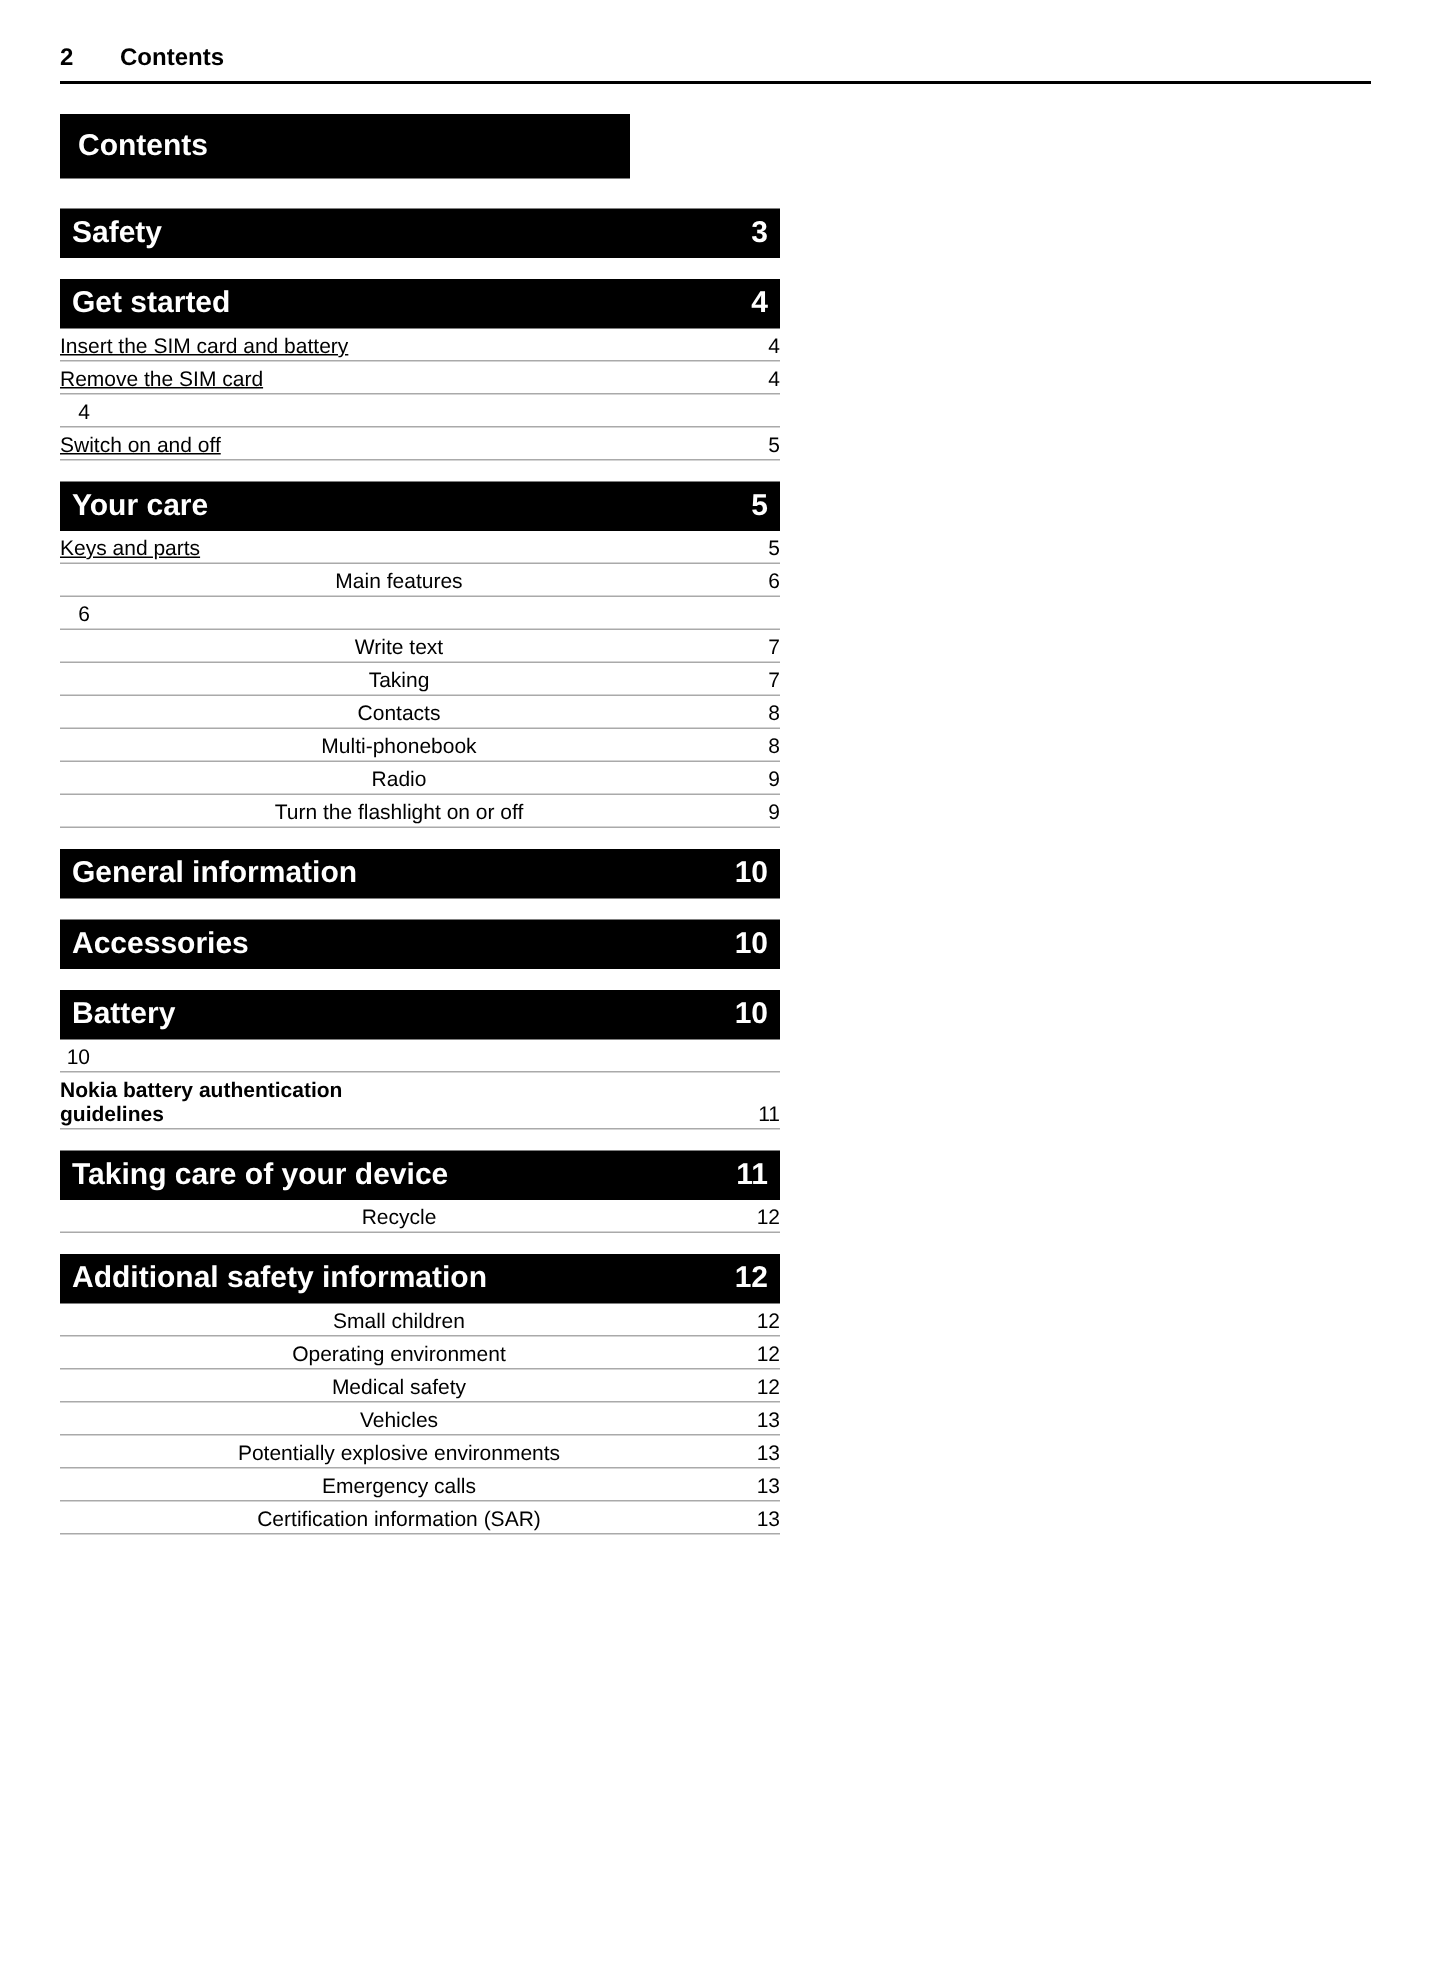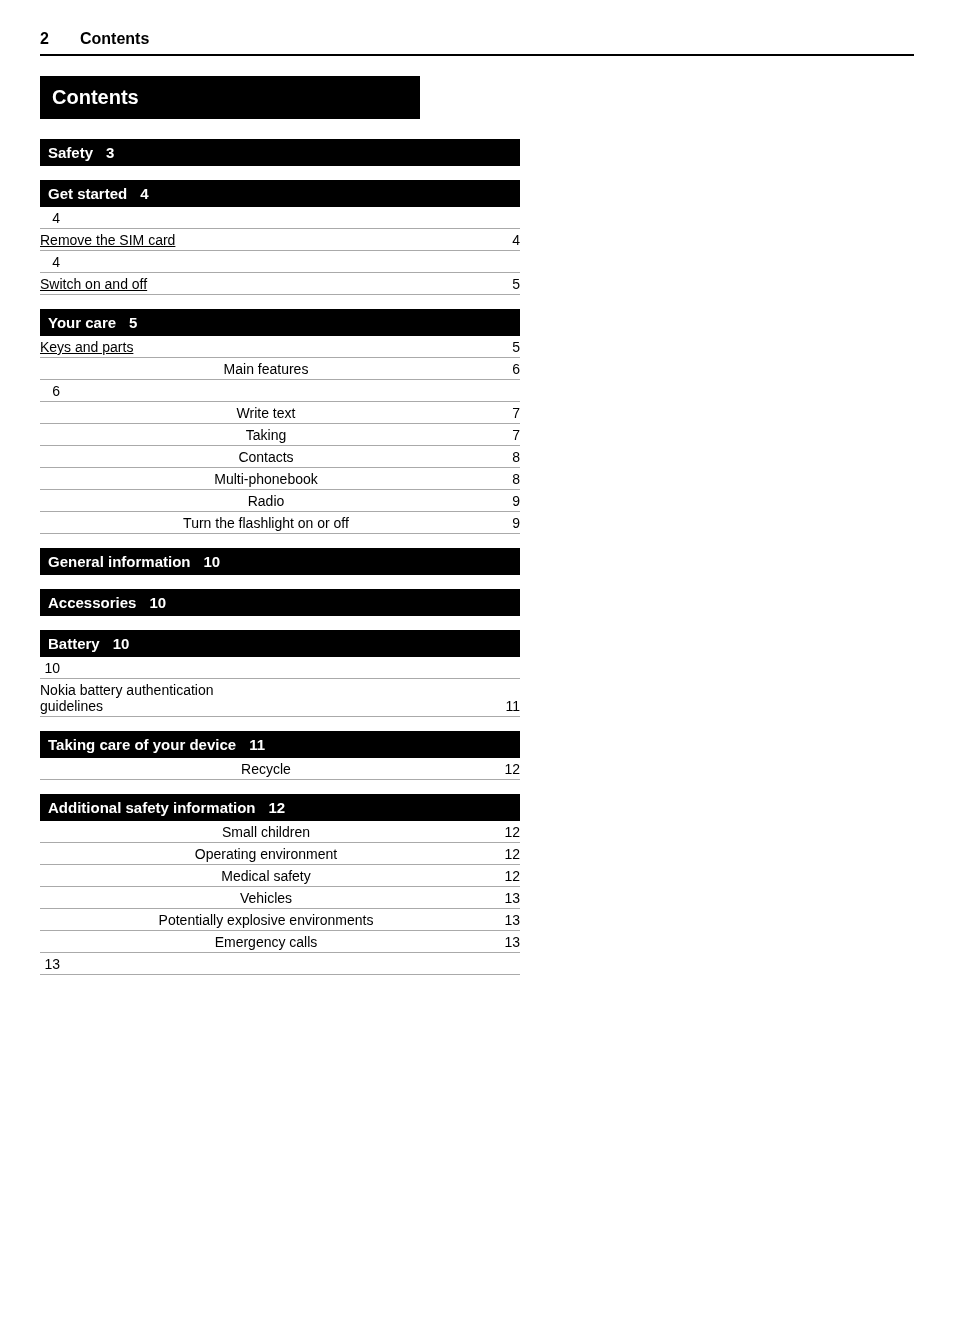--- a/index.html
+++ b/index.html
@@ -40,27 +40,26 @@
 
     .content-area {
       max-width: 480px;
     }
 
     .section-header {
       background-color: #000000;
       color: #ffffff;
       padding: 5px 8px;
       font-weight: bold;
-      font-size: 15px;
-      display: flex;
-      justify-content: flex-start;
+      font-size: 20px;
+      display: flex;
+      justify-content: space-between;
       align-items: center;
       margin-bottom: 0;
       margin-top: 16px;
-      gap: 13px;
     }
 
     .section-header:first-child {
       margin-top: 0;
     }
 
     .toc-entry {
       display: flex;
       justify-content: space-between;
       align-items: flex-end;
@@ -141,20 +140,21 @@
       <span>3</span>
     </div>
   </div>
 
   <div class="section-group">
     <div class="section-header">
       <span>Get started</span>
       <span>4</span>
     </div>
     <div class="toc-entry">
+      <span class="entry-label">Insert the SIM card and battery</span>
       <span class="entry-page">4</span>
     </div>
     <div class="toc-entry">
       <span class="entry-label">Remove the SIM card</span>
       <span class="entry-page">4</span>
     </div>
     <div class="toc-entry">
       <span class="entry-page">4</span>
     </div>
     <div class="toc-entry">
@@ -221,21 +221,21 @@
 
   <div class="section-group">
     <div class="section-header">
       <span>Battery</span>
       <span>10</span>
     </div>
     <div class="toc-entry">
       <span class="entry-page">10</span>
     </div>
     <div class="multi-line-entry">
-      <span class="entry-label no-underline" style="text-decoration:none;">Nokia battery authentication<br>guidelines</span>
+      <span class="entry-label no-underline" style="text-decoration:none;font-weight:bold;">Nokia battery authentication<br>guidelines</span>
       <span class="entry-page">11</span>
     </div>
   </div>
 
   <div class="section-group">
     <div class="section-header">
       <span>Taking care of your device</span>
       <span>11</span>
     </div>
     <div class="toc-entry">
@@ -267,17 +267,18 @@
     </div>
     <div class="toc-entry">
       <span class="entry-label no-underline">Potentially explosive environments</span>
       <span class="entry-page">13</span>
     </div>
     <div class="toc-entry">
       <span class="entry-label no-underline">Emergency calls</span>
       <span class="entry-page">13</span>
     </div>
     <div class="toc-entry">
+      <span class="entry-label no-underline">Certification information (SAR)</span>
       <span class="entry-page">13</span>
     </div>
   </div>
 
 </div>
 
 </body></html>

